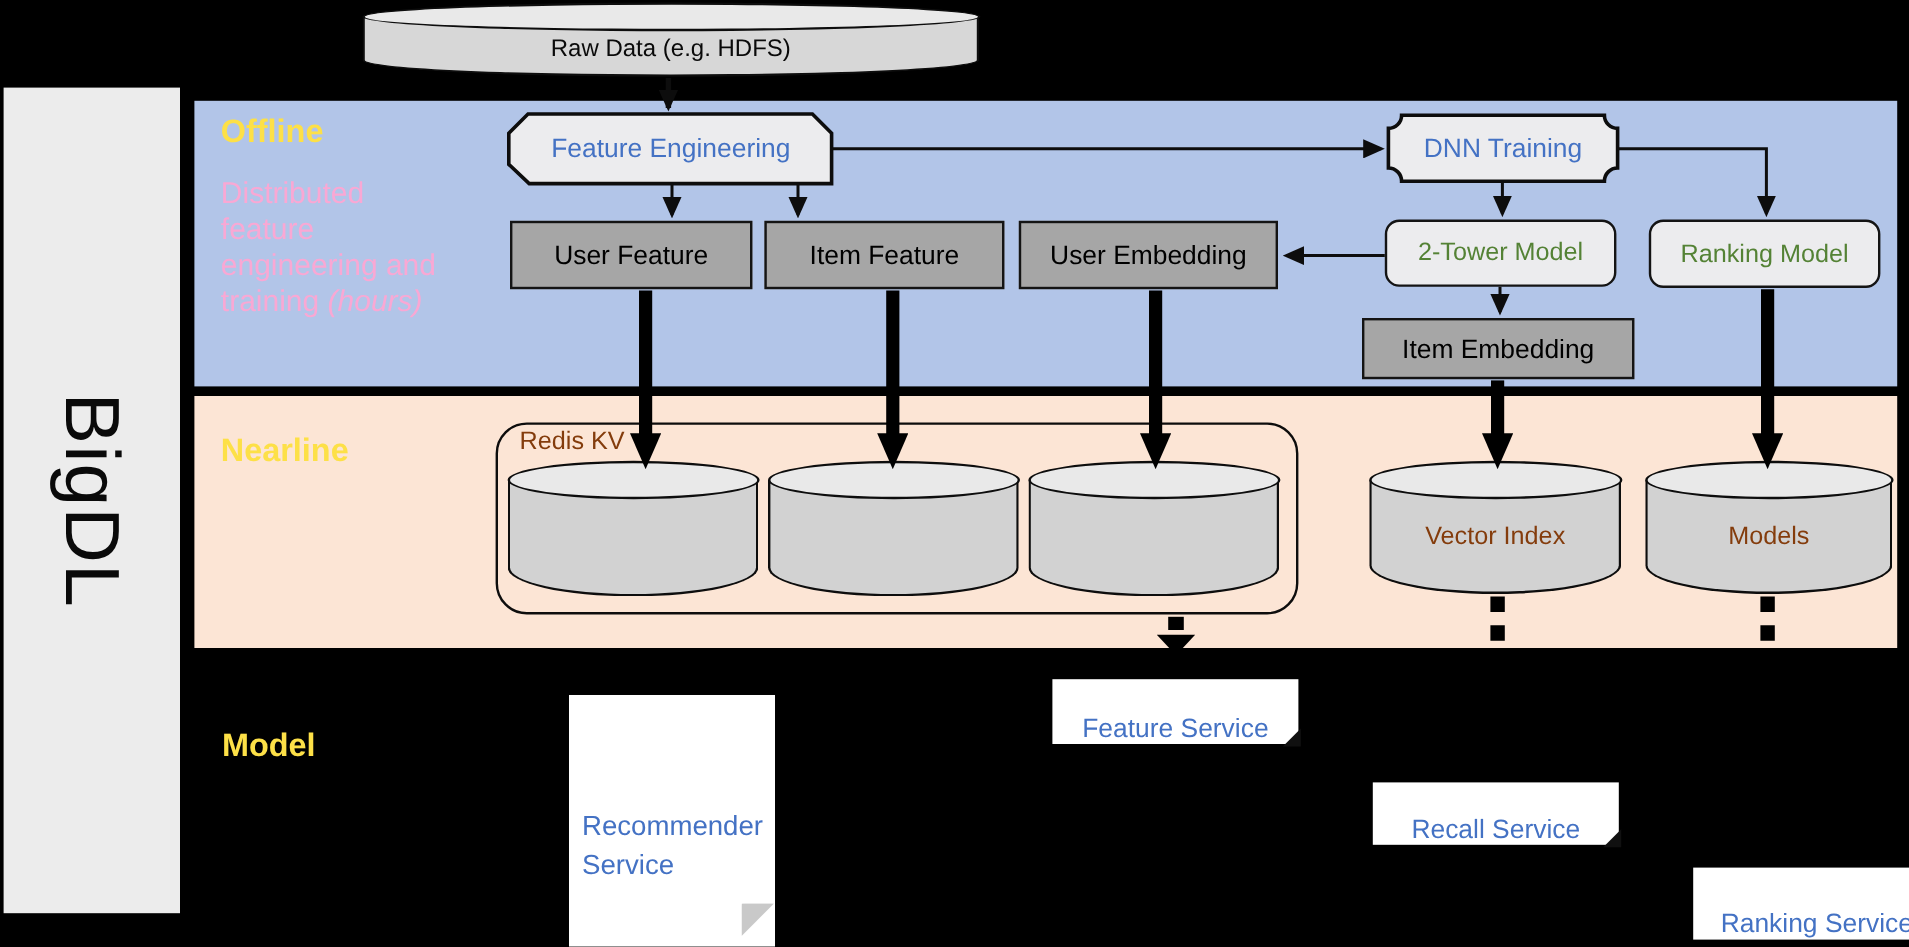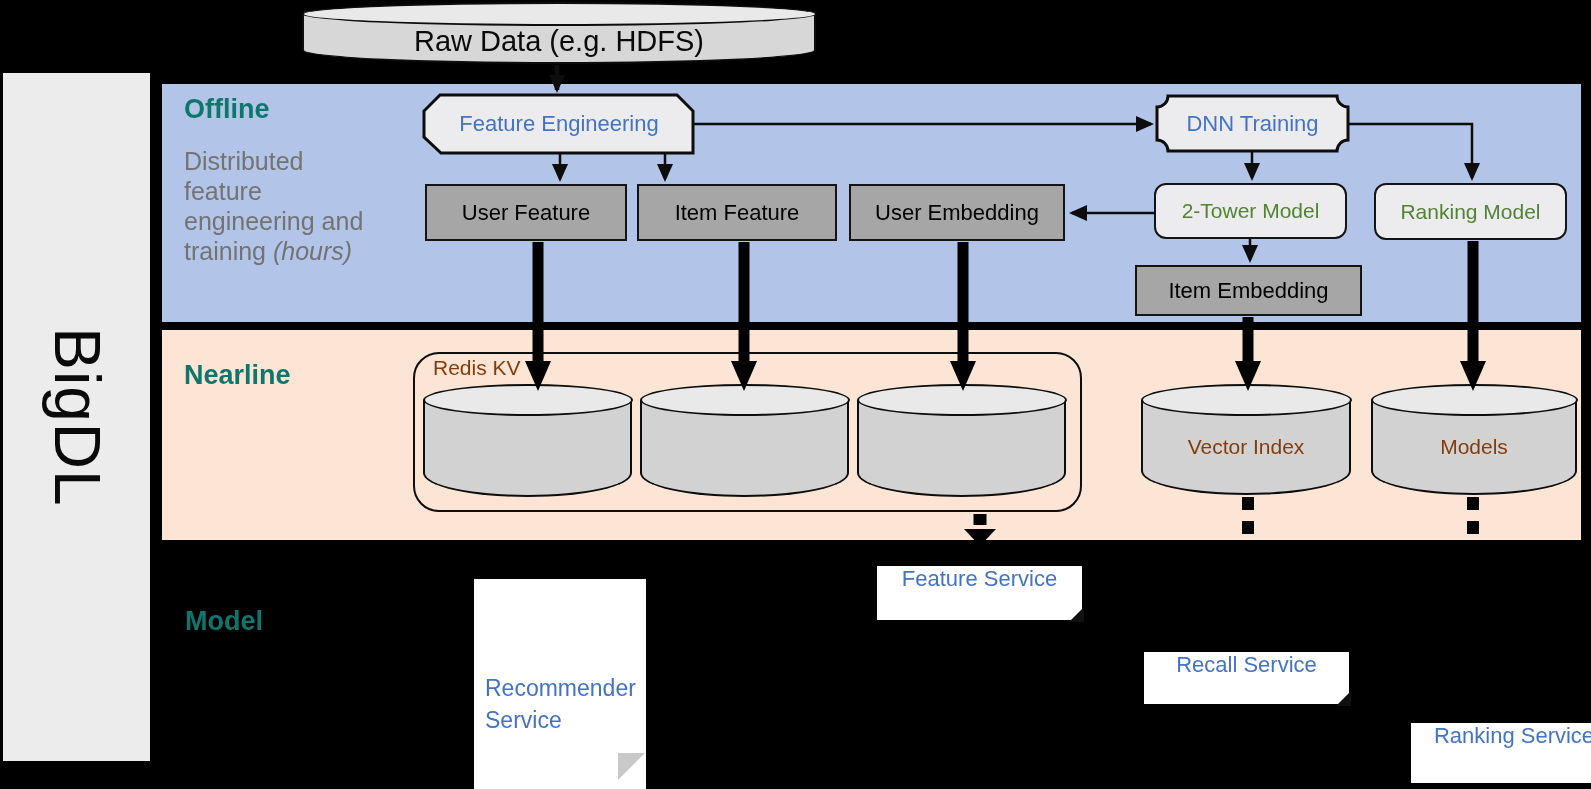--- a/index.html
+++ b/index.html
@@ -10,51 +10,51 @@
   
   .brand-bar{left:3px;top:73px;width:147px;height:688px;background:#ececec;
              display:flex;align-items:center;justify-content:center;}
   .brand-bar span{transform:rotate(90deg);font-size:64px;color:#0a0a0a;white-space:nowrap;letter-spacing:1px;}
 
   
   .band-offline{left:162px;top:84px;width:1419px;height:238px;background:#b2c5e8;}
   .band-nearline{left:162px;top:330px;width:1419px;height:210px;background:#fce5d5;}
 
   
-  .sec-title{font-size:27px;font-weight:700;color:#0f766e;}
-  .sec-desc{font-size:25px;line-height:30px;color:#737373;}
+  .sec-title{font-size:27px;font-weight:700;color:#fde047;}
+  .sec-desc{font-size:25px;line-height:30px;color:#f9a8d4;}
   .sec-desc.online{color:#4d5a68;}
   .sec-desc i{color:inherit;}
 
   
   .gbox{background:#a6a6a6;border:2.5px solid #141414;color:#000;
         display:flex;align-items:center;justify-content:center;font-size:22px;box-sizing:border-box;}
   .rbox{background:#ececee;border:2.5px solid #141414;border-radius:12px;color:#548235;
         display:flex;align-items:center;justify-content:center;font-size:21px;box-sizing:border-box;}
   .shape-label{display:flex;align-items:center;justify-content:center;color:#4472c4;z-index:6;}
 
   
   .cyl{background:#d2d2d2;border:2.5px solid #0d0d0d;border-top:none;
        border-radius:0 0 50% 50% / 0 0 24px 24px;box-sizing:border-box;}
   .cyl::before{content:"";position:absolute;left:-2.5px;right:-2.5px;top:-16px;height:32px;
        background:#e9e9e9;border:2.5px solid #0d0d0d;border-radius:50%;box-sizing:border-box;}
   .cyl .cyl-label{position:absolute;left:0;right:0;top:0;bottom:0;display:flex;align-items:center;
        justify-content:center;color:#843c0c;font-size:21px;}
   .raw-cyl{left:302px;top:14px;width:514px;height:50px;background:#d7d7d7;
        border-radius:0 0 50% 50% / 0 0 14px 14px;}
   .raw-cyl::before{top:-12px;height:24px;background:#e9e9e9;}
-  .raw-cyl .cyl-label{color:#0a0a0a;font-size:29px;padding-top:6px;}
+  .raw-cyl .cyl-label{color:#0a0a0a;font-size:20px;padding-top:6px;}
 
   
   .redis-container{left:413px;top:352px;width:669px;height:160px;border:2.5px solid #0d0d0d;
        border-radius:26px;box-sizing:border-box;background:transparent;}
   .redis-label{left:433px;top:356px;color:#843c0c;font-size:21px;}
 
   
-  .service{background:#fff;color:#4472c4;display:flex;align-items:flex-start;justify-content:center;
+  .service{background:#fff;color:#4472c4;display:flex;align-items:flex-end;justify-content:center;
        font-size:22px;box-sizing:border-box;}
   .service::after{content:"";position:absolute;right:-2px;bottom:-2px;width:0;height:0;
        border-style:solid;border-width:0 0 15px 15px;border-color:transparent transparent #101010 transparent;}
   .doc{left:474px;top:579px;width:172px;height:250px;background:#fff;color:#4472c4;font-size:23px;
        display:flex;align-items:center;justify-content:center;text-align:left;line-height:32px;
        clip-path:polygon(0 0,100% 0,100% calc(100% - 27px),calc(100% - 27px) 100%,0 100%);}
   .doc-fold{left:618px;top:753px;width:27px;height:27px;background:#c9c9c9;
        clip-path:polygon(0 100%,100% 0,0 0);filter:drop-shadow(0 0 1.5px #222);}
 
   svg.overlay{position:absolute;left:0;top:0;z-index:5;pointer-events:none;}

